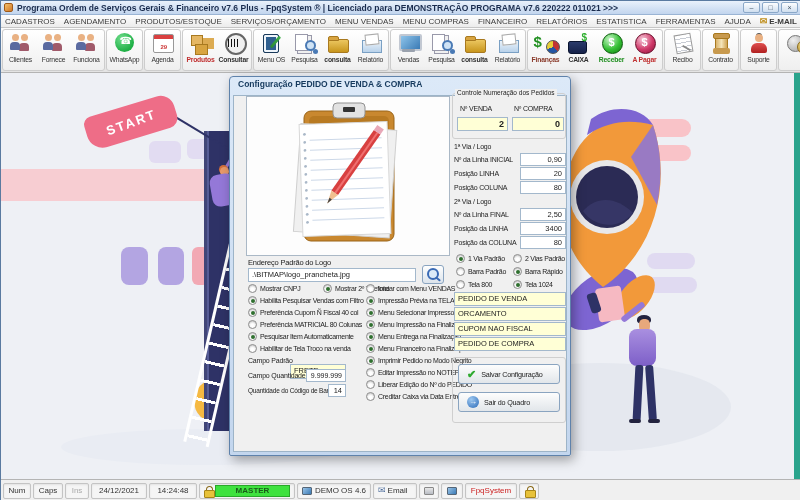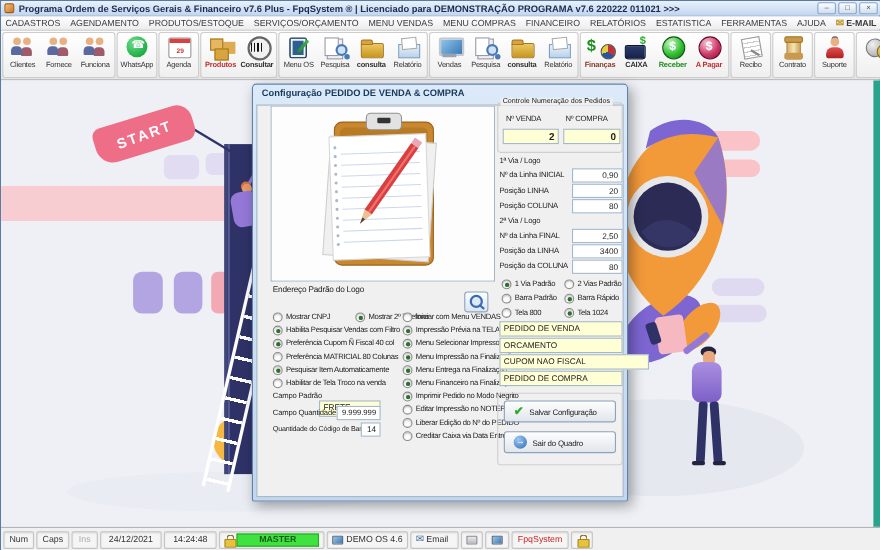--- a/index.html
+++ b/index.html
@@ -351,20 +351,21 @@
           <rect x="95" y="26" width="8" height="74" fill="#d84040"></rect>
           <rect x="98.5" y="26" width="2" height="74" fill="#f07070"></rect>
           <polygon points="95,100 103,100 99,113" fill="#f0c090"></polygon>
           <polygon points="97.5,107 100.5,107 99,113" fill="#444"></polygon>
           <rect x="95" y="20" width="8" height="6" fill="#e8a8b8"></rect>
         </g>
       </svg>
     </div>
 
     <div class="lbl" style="left:18px;top:181px;font-size:7.5px">Endereço Padrão do Logo</div>
+    <div class="fld" style="left:18px;top:191px;width:168px;height:14px;line-height:12px">.\BITMAP\logo_prancheta.jpg</div>
     <div class="magbtn" style="left:192px;top:188px">
         <div class="i-mag"></div>
       </div>
 
     <div class="orow" style="left:18px;top:206px">
         <span class="rb"></span>
         <span class="olb">Mostrar CNPJ</span>
       </div>
     <div class="orow" style="left:93px;top:206px">
         <span class="rb on"></span>
@@ -483,21 +484,21 @@
         <span class="rb"></span>
         <span class="olb">Tela 800</span>
       </div>
     <div class="orow" style="left:283px;top:202px">
         <span class="rb on"></span>
         <span class="olb">Tela 1024</span>
       </div>
 
     <div class="fld yfld" style="left:224px;top:215px;width:112px;height:14px;line-height:12px">PEDIDO DE VENDA</div>
     <div class="fld yfld" style="left:224px;top:230px;width:112px;height:14px;line-height:12px">ORCAMENTO</div>
-    <div class="fld yfld" style="left:224px;top:245px;width:136px;height:14px;line-height:12px">CUPOM NAO FISCAL</div>
+    <div class="fld yfld" style="left:224px;top:245px;width:112px;height:14px;line-height:12px">CUPOM NAO FISCAL</div>
     <div class="fld yfld" style="left:224px;top:260px;width:112px;height:14px;line-height:12px">PEDIDO DE COMPRA</div>
 
     <div class="grp" style="left:222px;top:280px;width:114px;height:66px"></div>
     <div class="dbtn" style="left:228px;top:287px">
       <span class="chk">✔</span>
       <span class="cap">Salvar Configuração</span>
     </div>
     <div class="dbtn" style="left:228px;top:315px">
       <span class="goico">→</span>
       <span class="cap">Sair do Quadro</span>

